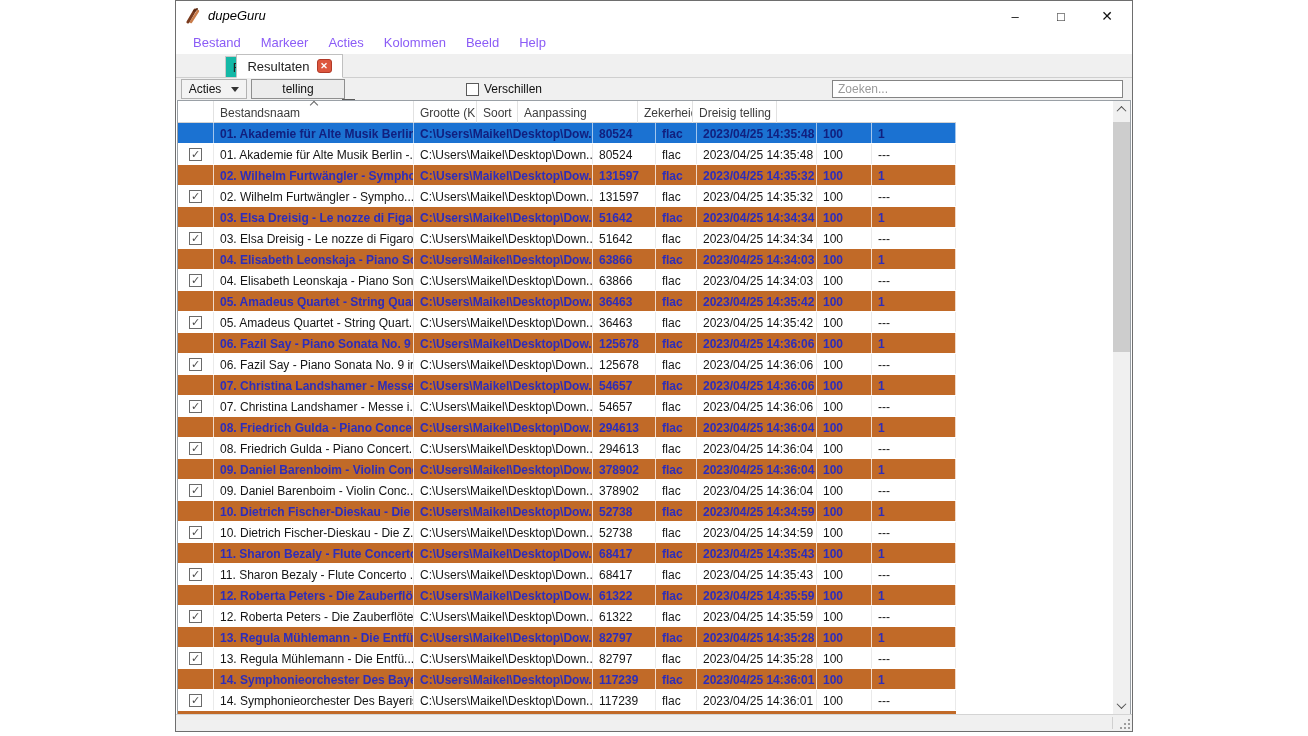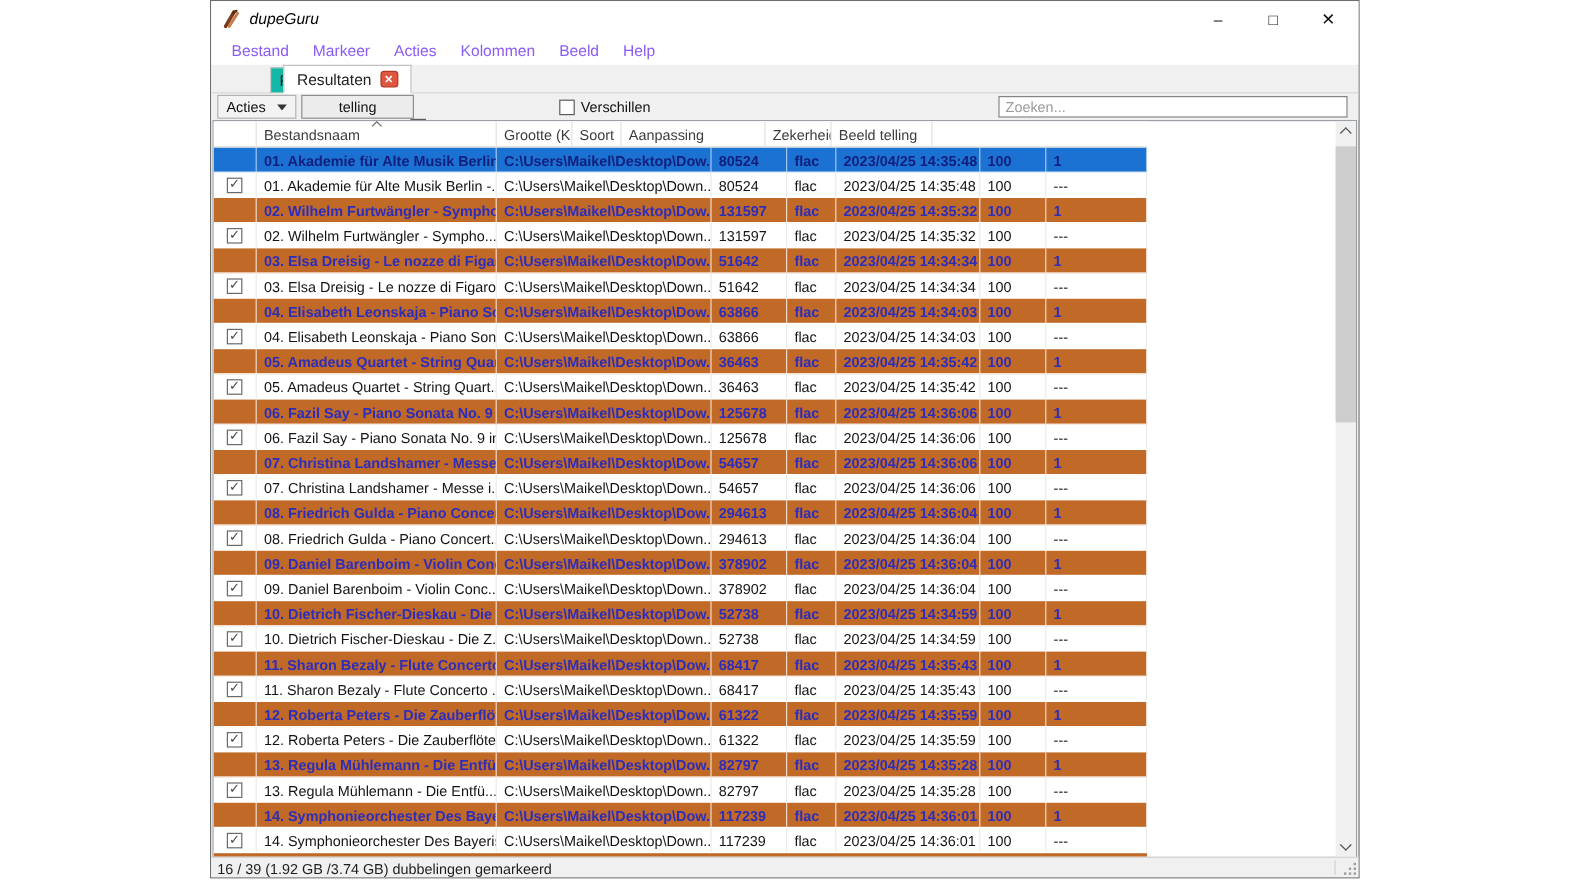--- a/index.html
+++ b/index.html
@@ -151,21 +151,21 @@
     <div class="tv-header">
       <div class="hcell w-check"></div>
       <div class="hcell w-name">
         <span class="sort-chev"></span>
         <span>Bestandsnaam</span>
       </div>
       <div class="hcell w-size"><span>Grootte (K</span></div>
       <div class="hcell w-kind"><span>Soort</span></div>
       <div class="hcell w-mod"><span>Aanpassing</span></div>
       <div class="hcell w-match"><span>Zekerheid</span></div>
-      <div class="hcell w-dupes"><span>Beeld telling</span></div>
+      <div class="hcell w-dupes"><span>Dreisig telling</span></div>
     </div>
 
     <div class="tv-rows">
         <div class="row row-ref row-selected">
     <div class="cell c-check w-check">
       
     </div>
     <div class="cell c-name w-name">01. Akademie für Alte Musik Berlin...</div>
     <div class="cell c-map w-map">C:\Users\Maikel\Desktop\Dow...</div>
     <div class="cell c-size w-size">80524</div>
@@ -534,17 +534,16 @@
           <span class="chev up"></span>
         </div>
       <div class="vs-thumb"></div>
       <div class="vs-btn down">
           <span class="chev down"></span>
         </div>
     </div>
   </div>
 
   <div class="statusbar">
-    <span class="status-text">16 / 39 (1.92 GB /3.74 GB) dubbelingen gemarkeerd</span>
     <span class="status-sep"></span>
     <span class="resize-grip"></span>
   </div>
 </div>
 
 </body></html>

